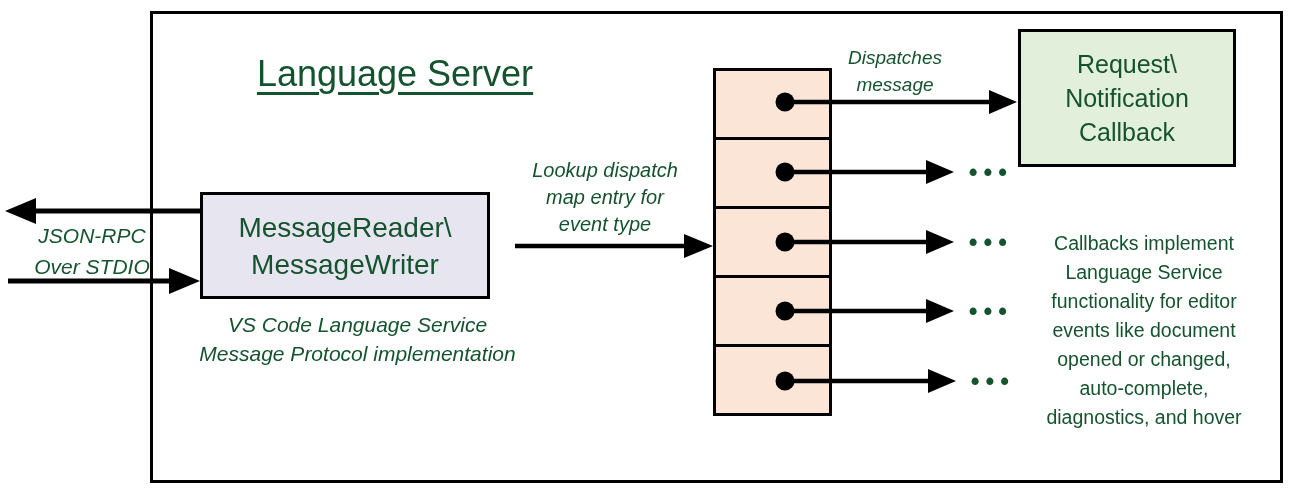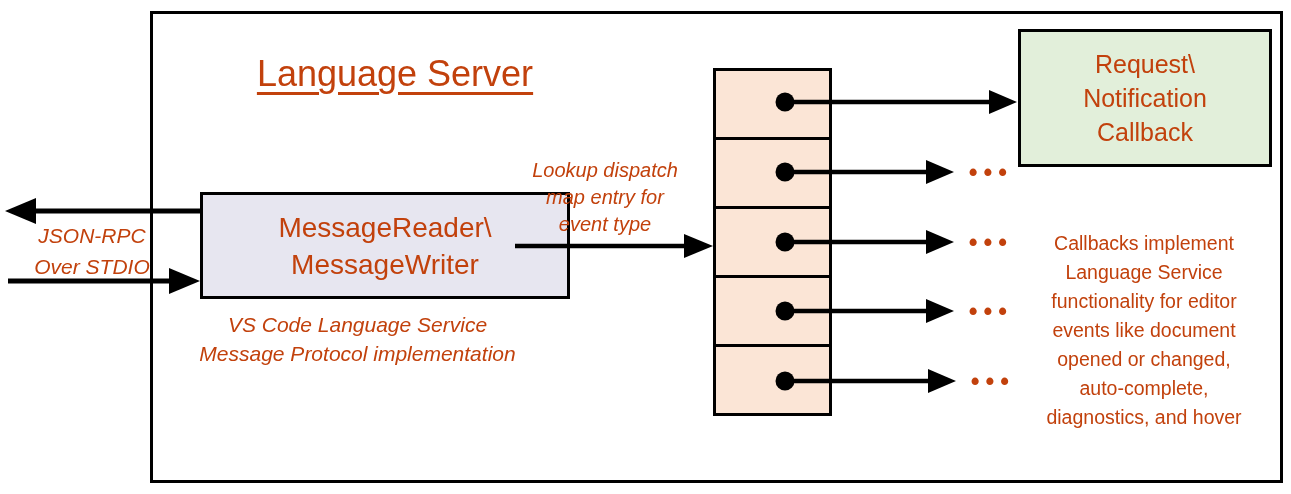--- a/index.html
+++ b/index.html
@@ -12,40 +12,40 @@
   body {
     font-family: "Liberation Sans", sans-serif;
     background: #ffffff;
   }
   .canvas {
     position: relative;
     width: 1291px;
     height: 494px;
     background: #ffffff;
     overflow: hidden;
-    color: #c2410c;
+    color: #14532d;
   }
   .abs { position: absolute; }
   .pre { white-space: pre-line; }
   .center { text-align: center; }
 
   .outer-box {
     left: 150px; top: 11px; width: 1133px; height: 472px;
     border: 3px solid var(--line-color);
     background: transparent;
   }
   .title {
     left: 230px; top: 52px; width: 330px;
     font-size: 36px; line-height: 44px;
     text-decoration: underline;
     text-underline-offset: 6px;
     text-decoration-thickness: 2.5px;
   }
   .reader-box {
-    left: 200px; top: 192px; width: 370px; height: 107px;
+    left: 200px; top: 192px; width: 290px; height: 107px;
     background: var(--reader-fill);
     border: 3px solid var(--line-color);
     display: flex; align-items: center; justify-content: center;
     font-size: 28px; line-height: 37px;
   }
   .reader-caption {
     left: 185px; top: 310px; width: 345px;
     font-size: 21px; line-height: 29px; font-style: italic;
   }
   .stdio-label {
@@ -66,21 +66,21 @@
   .dispatch-map .cell:last-child { border-bottom: none; }
   .dispatch-caption {
     left: 630px; top: 424px; width: 290px;
     font-size: 20px; line-height: 27px;
   }
   .dispatches-label {
     left: 830px; top: 44px; width: 130px;
     font-style: italic; font-size: 19px; line-height: 27px;
   }
   .callback-box {
-    left: 1018px; top: 29px; width: 254px; height: 138px;
+    left: 1018px; top: 29px; width: 218px; height: 138px;
     background: var(--callback-fill);
     border: 3px solid var(--line-color);
     display: flex; align-items: center; justify-content: center;
     font-size: 25px; line-height: 34px;
   }
   .callbacks-note {
     left: 1006px; top: 189px; width: 276px;
     font-size: 19.5px; line-height: 29px; margin-top: 40px;
   }
   .ellipsis {
@@ -125,20 +125,22 @@
 event type</div>
 
   <div class="abs dispatch-map">
     <div class="cell"></div>
     <div class="cell"></div>
     <div class="cell"></div>
     <div class="cell"></div>
     <div class="cell"></div>
   </div>
 
+  <div class="abs dispatches-label pre center">Dispatches
+message</div>
 
   <div class="abs callback-box">
     <div class="pre center">Request\
 Notification
 Callback</div>
   </div>
 
   <div class="abs callbacks-note pre center">Callbacks implement
 Language Service
 functionality for editor

